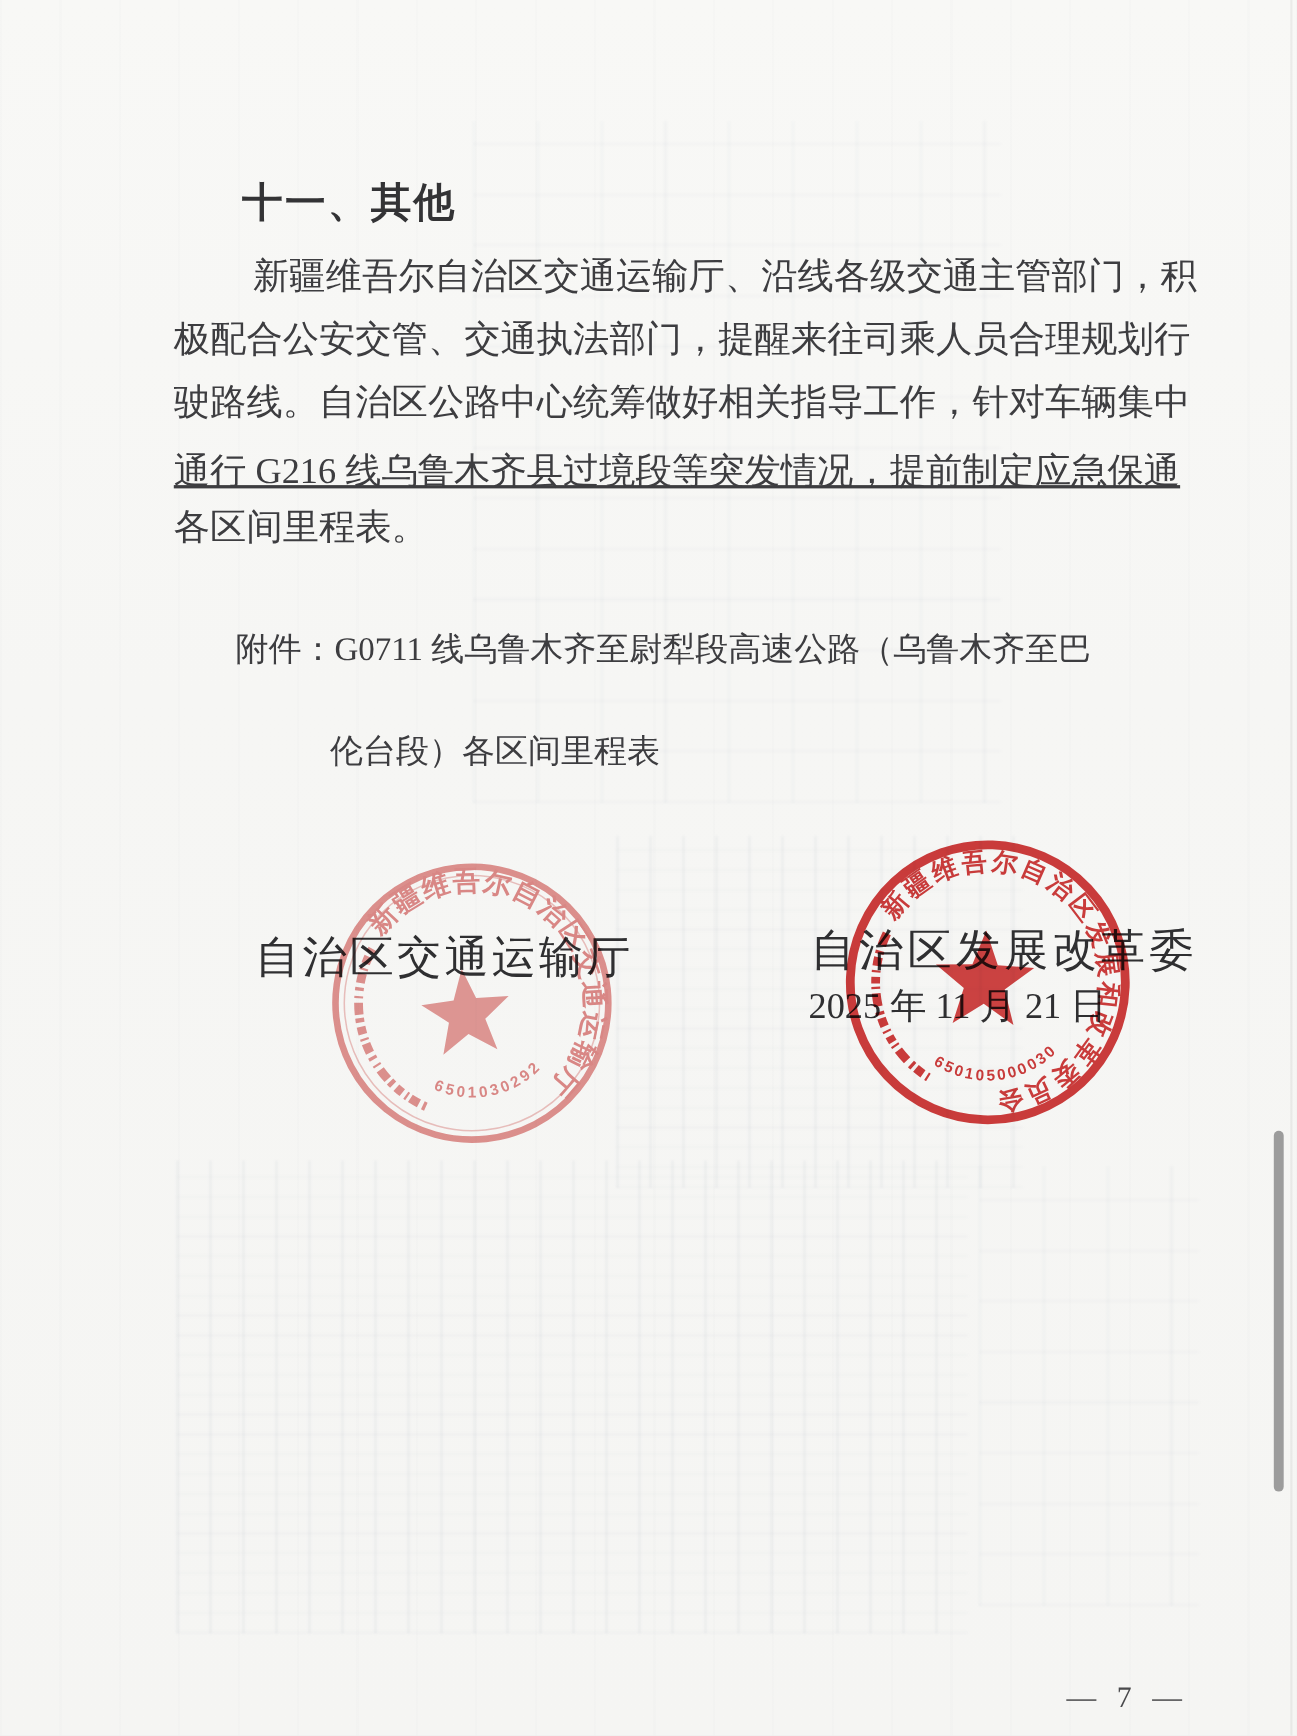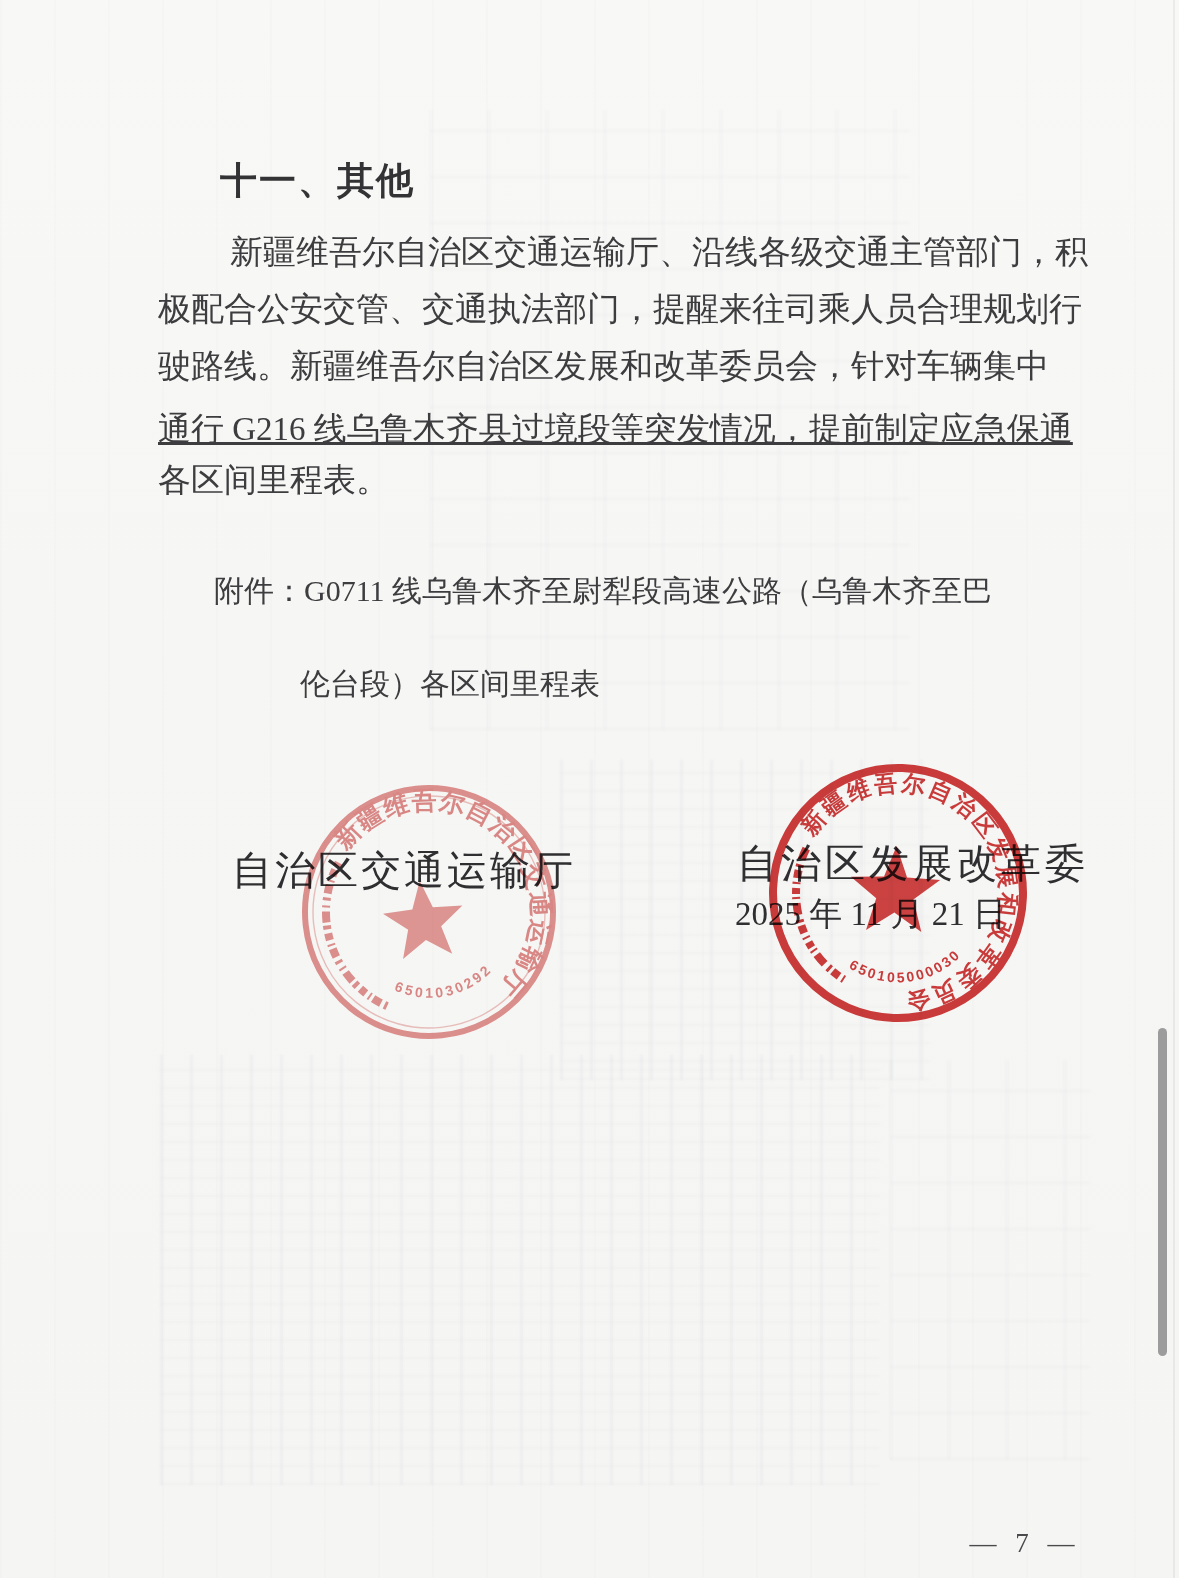--- a/index.html
+++ b/index.html
@@ -28,21 +28,21 @@
     pointer-events:none;
   }
   .ghost.speckle{
     background:
       repeating-linear-gradient(90deg, rgba(100,118,150,0.05) 0 3px, rgba(0,0,0,0) 3px 30px),
       repeating-linear-gradient(0deg, rgba(100,118,150,0.028) 0 2px, rgba(0,0,0,0) 2px 18px);
   }
   
   .heading{
     position:absolute;left:220px;top:165px;
-    font-family:Liberation Mono, monospace;
+    font-family:Liberation Sans, sans-serif;
     font-weight:700;font-size:37px;line-height:1;color:#333335;
     letter-spacing:2px;
   }
   .bodyline{
     position:absolute;font-size:33px;line-height:1.22;color:#3d3d40;
     text-align:justify;text-align-last:justify;-moz-text-align-last:justify;
     white-space:nowrap;
   }
   .bodyline.lastline{text-align-last:left;white-space:nowrap;}
   .attline{position:absolute;font-size:30px;line-height:1.22;color:#3d3d40;white-space:nowrap;}
@@ -80,21 +80,21 @@
 
   <div class="ghost" style="left:430px;top:110px;width:480px;height:620px;"></div>
   <div class="ghost speckle" style="left:560px;top:760px;width:370px;height:320px;"></div>
   <div class="ghost speckle" style="left:160px;top:1055px;width:720px;height:430px;"></div>
   <div class="ghost" style="left:890px;top:1060px;width:200px;height:400px;"></div>
 
   <div class="heading">十一、其他</div>
 
   <div class="bodyline" style="left:230px;top:232px;width:812px;">新疆维吾尔自治区交通运输厅、沿线各级交通主管部门，积</div>
   <div class="bodyline" style="left:158px;top:289px;width:884px;">极配合公安交管、交通执法部门，提醒来往司乘人员合理规划行</div>
-  <div class="bodyline" style="left:158px;top:346px;width:884px;">驶路线。新疆维吾尔自治区发展和改革委员会，针对车辆集中</div>
+  <div class="bodyline" style="left:158px;top:346px;width:884px;">驶路线。自治区公路中心统筹做好相关指导工作，针对车辆集中</div>
   <div class="bodyline" style="left:158px;top:409px;width:884px;text-decoration:underline;">通行 G216 线乌鲁木齐县过境段等突发情况，提前制定应急保通</div>
   <div class="bodyline lastline" style="left:158px;top:460px;width:884px;">各区间里程表。</div>
 
   <div class="attline" style="left:214px;top:573px;">附件：G0711 线乌鲁木齐至尉犁段高速公路（乌鲁木齐至巴</div>
   <div class="attline" style="left:300px;top:630px;margin-top:36px;">伦台段）各区间里程表</div>
 
   <div class="sig" style="left:232px;top:843px;letter-spacing:3px;">自治区交通运输厅</div>
   <div class="sig" style="left:737px;top:836px;letter-spacing:4px;">自治区发展改革委</div>
   <div class="sig" style="left:735px;top:892px;font-size:33px;">2025 年 11 月 21 日</div>
 

